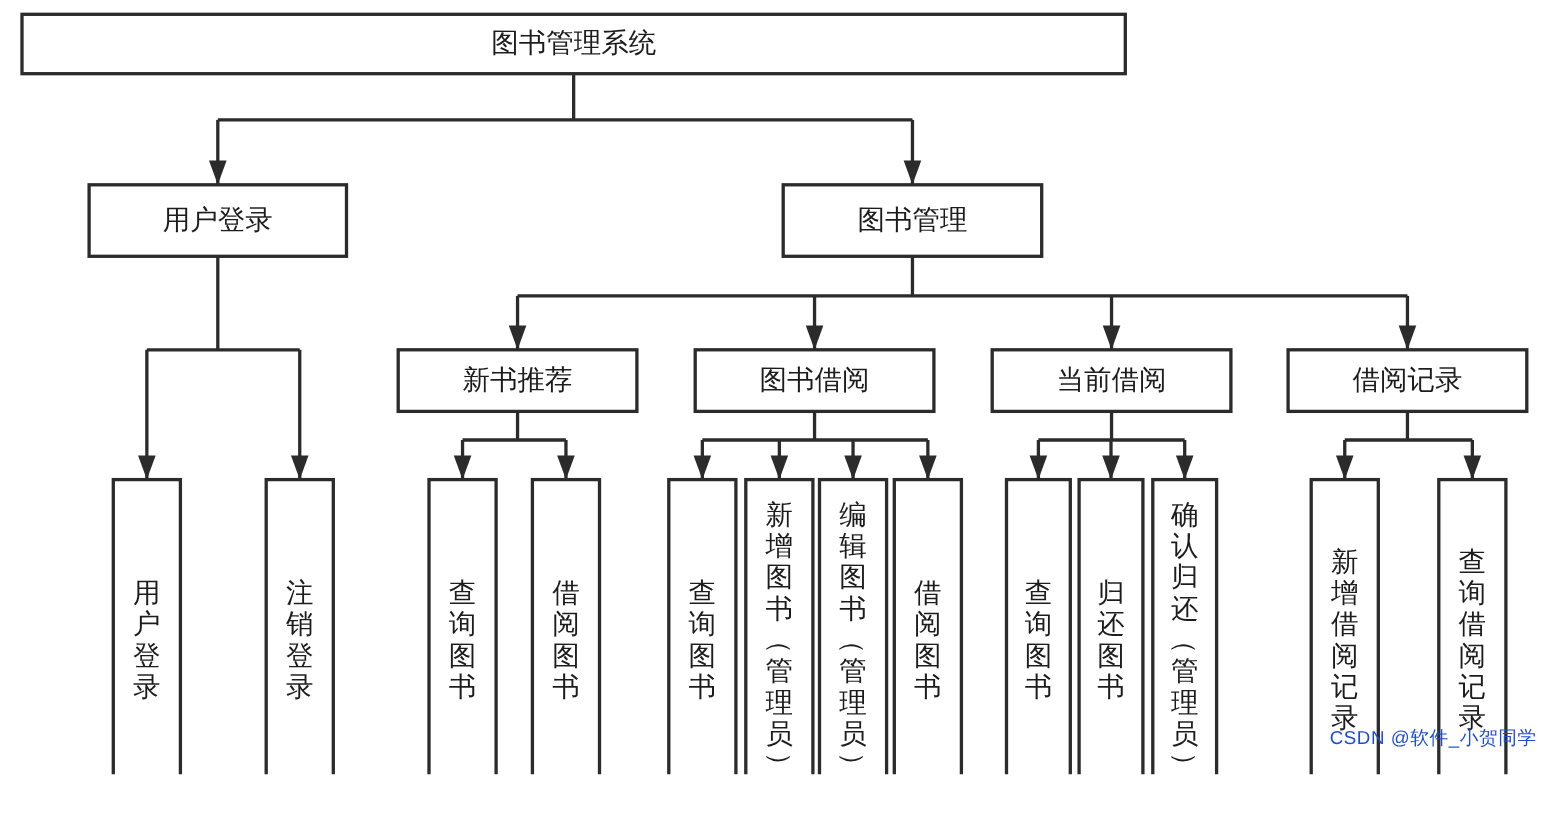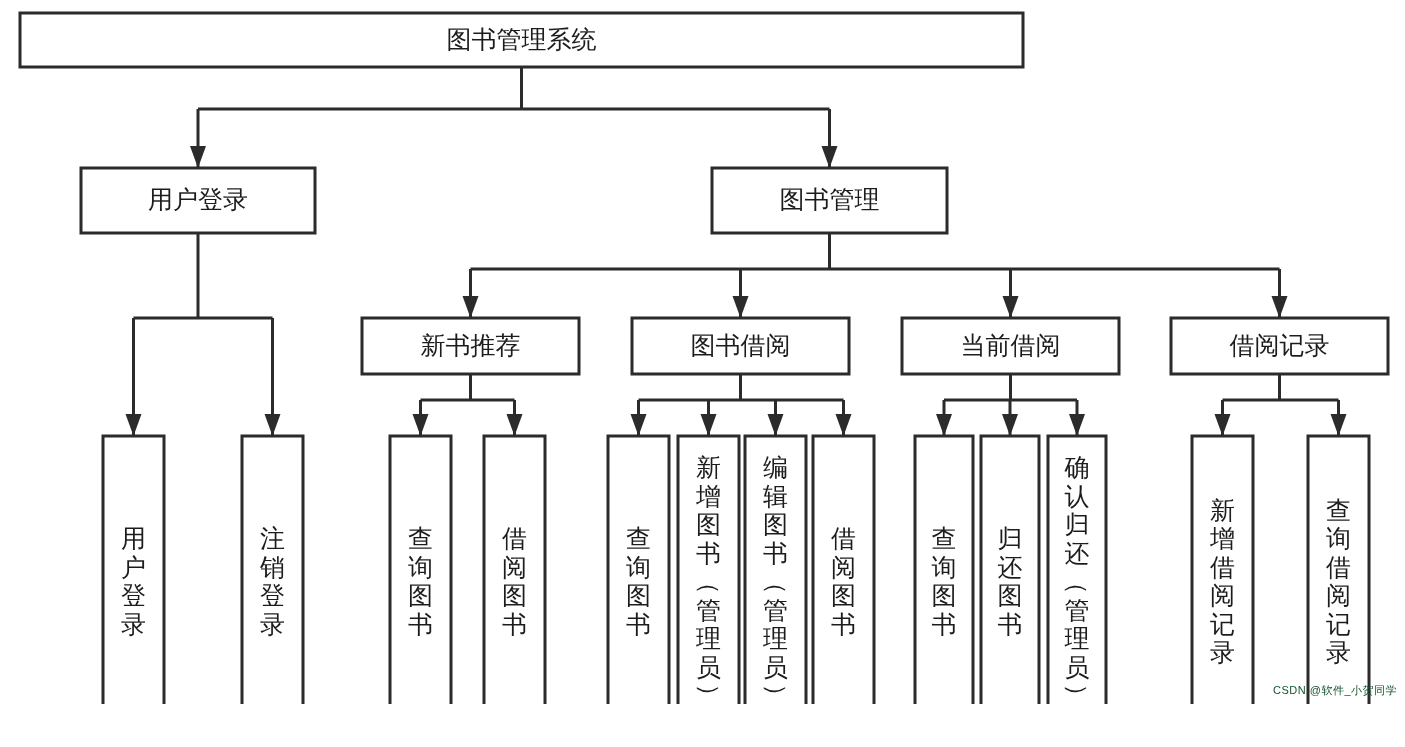--- a/index.html
+++ b/index.html
@@ -49,23 +49,23 @@
     fill: none;
     stroke-linecap: butt;
   }
   .arrow-head {
     fill: #2b2b2b;
     stroke: none;
   }
   .watermark {
     position: absolute;
     right: 8px;
-    bottom: 6px;
-    color: #14532d;
-    font-size: 11px;
+    bottom: 22px;
+    color: #1d4ed8;
+    font-size: 17px;
     font-family: "Liberation Sans", "DejaVu Sans", sans-serif;
     white-space: nowrap;
     pointer-events: none;
     letter-spacing: 0.5px;
   }
 </style>
 </head>
 <body>
 
 <div id="diagram-root">

